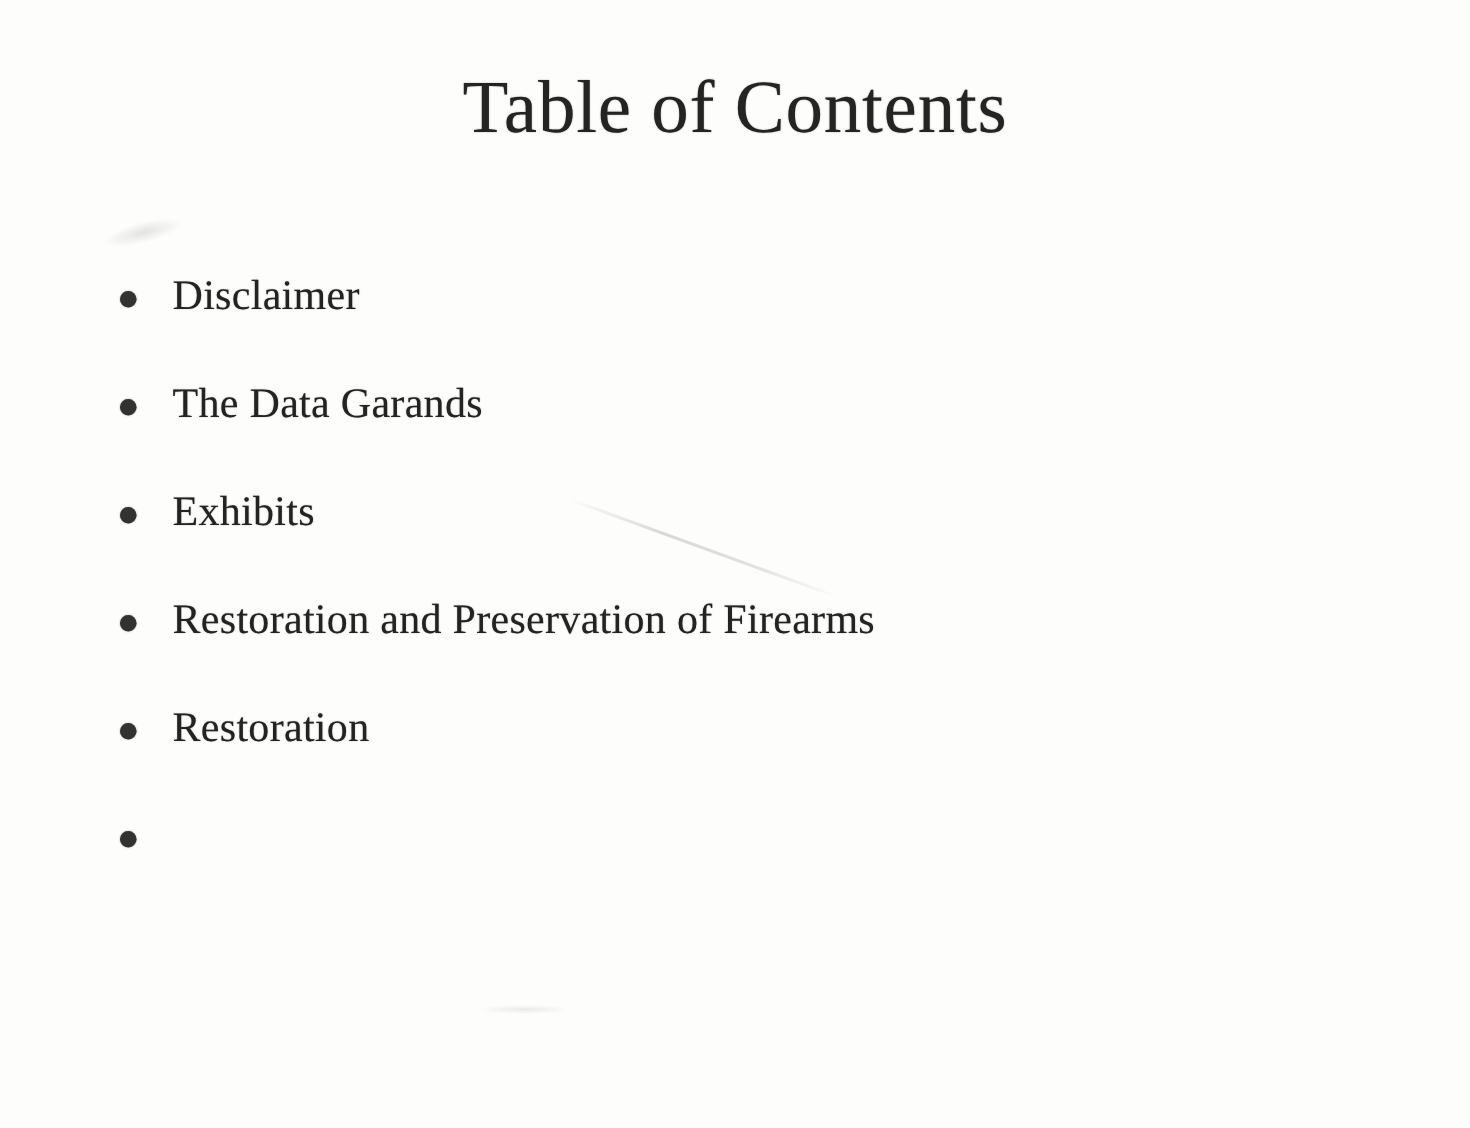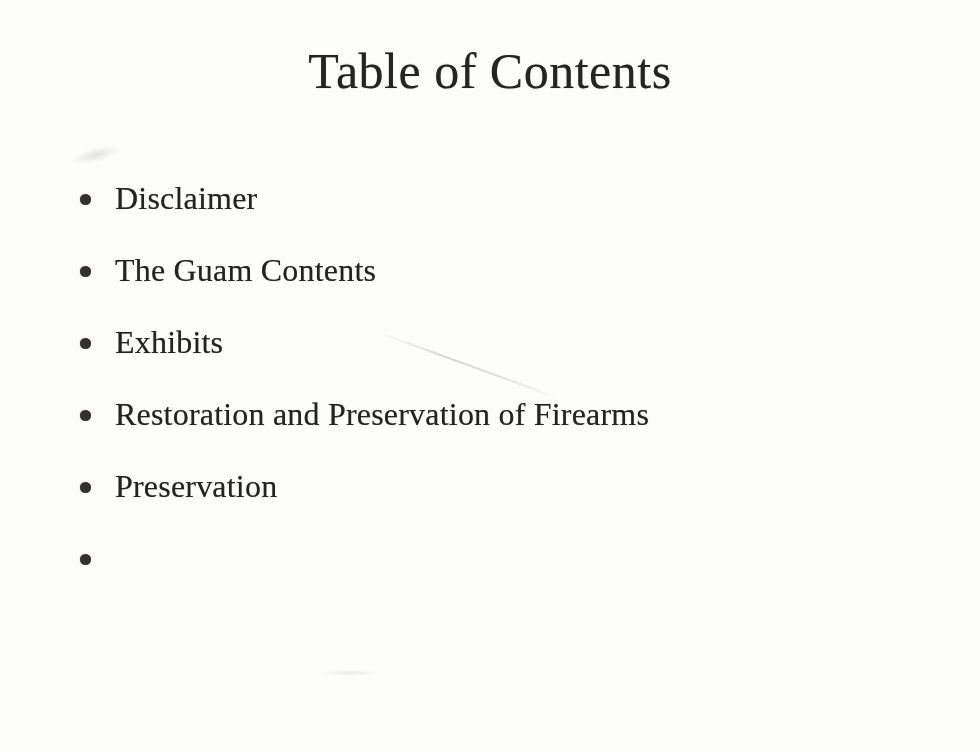--- a/index.html
+++ b/index.html
@@ -52,21 +52,21 @@
     flex: 0 0 auto;
     width: 11px;
     height: 11px;
     margin-top: 13px;
     margin-right: 24px;
     border-radius: 50%;
     background: #333231;
     box-shadow: 0 0 1px rgba(40,40,40,0.6);
   }
   .toc-label {
-    font-size: 32px;
+    font-size: 28px;
     color: #232323;
     white-space: pre-wrap;
     text-shadow: 0 0 0.8px rgba(30,30,30,0.5);
     letter-spacing: 0.2px;
   }
   
   .artifact {
     position: absolute;
     pointer-events: none;
   }
@@ -104,36 +104,36 @@
 
   <ul class="toc-list">
 
     <li class="toc-item">
       <span class="bullet"></span>
       <span class="toc-label">Disclaimer</span>
     </li>
 
     <li class="toc-item">
       <span class="bullet"></span>
-      <span class="toc-label">The Guam Contents</span>
+      <span class="toc-label">The Data Garands</span>
     </li>
 
     <li class="toc-item">
       <span class="bullet"></span>
       <span class="toc-label">Exhibits</span>
     </li>
 
     <li class="toc-item">
       <span class="bullet"></span>
       <span class="toc-label">Restoration and Preservation of Firearms</span>
     </li>
 
     <li class="toc-item">
       <span class="bullet"></span>
-      <span class="toc-label">Preservation</span>
+      <span class="toc-label">Restoration</span>
     </li>
 
     <li class="toc-item">
       <span class="bullet"></span>
     </li>
 
 
   </ul>
 
   <div class="artifact artifact-1"></div>

